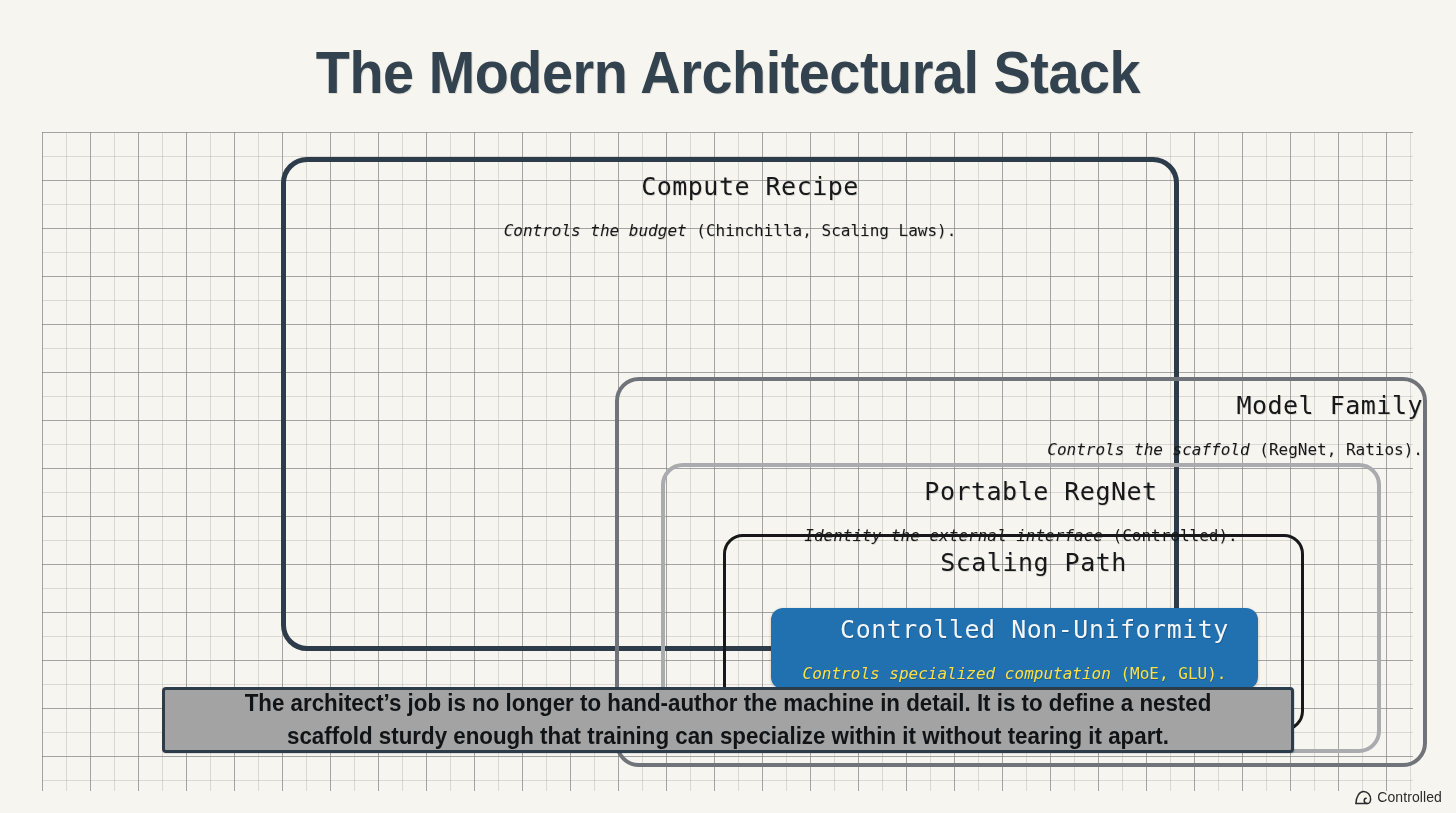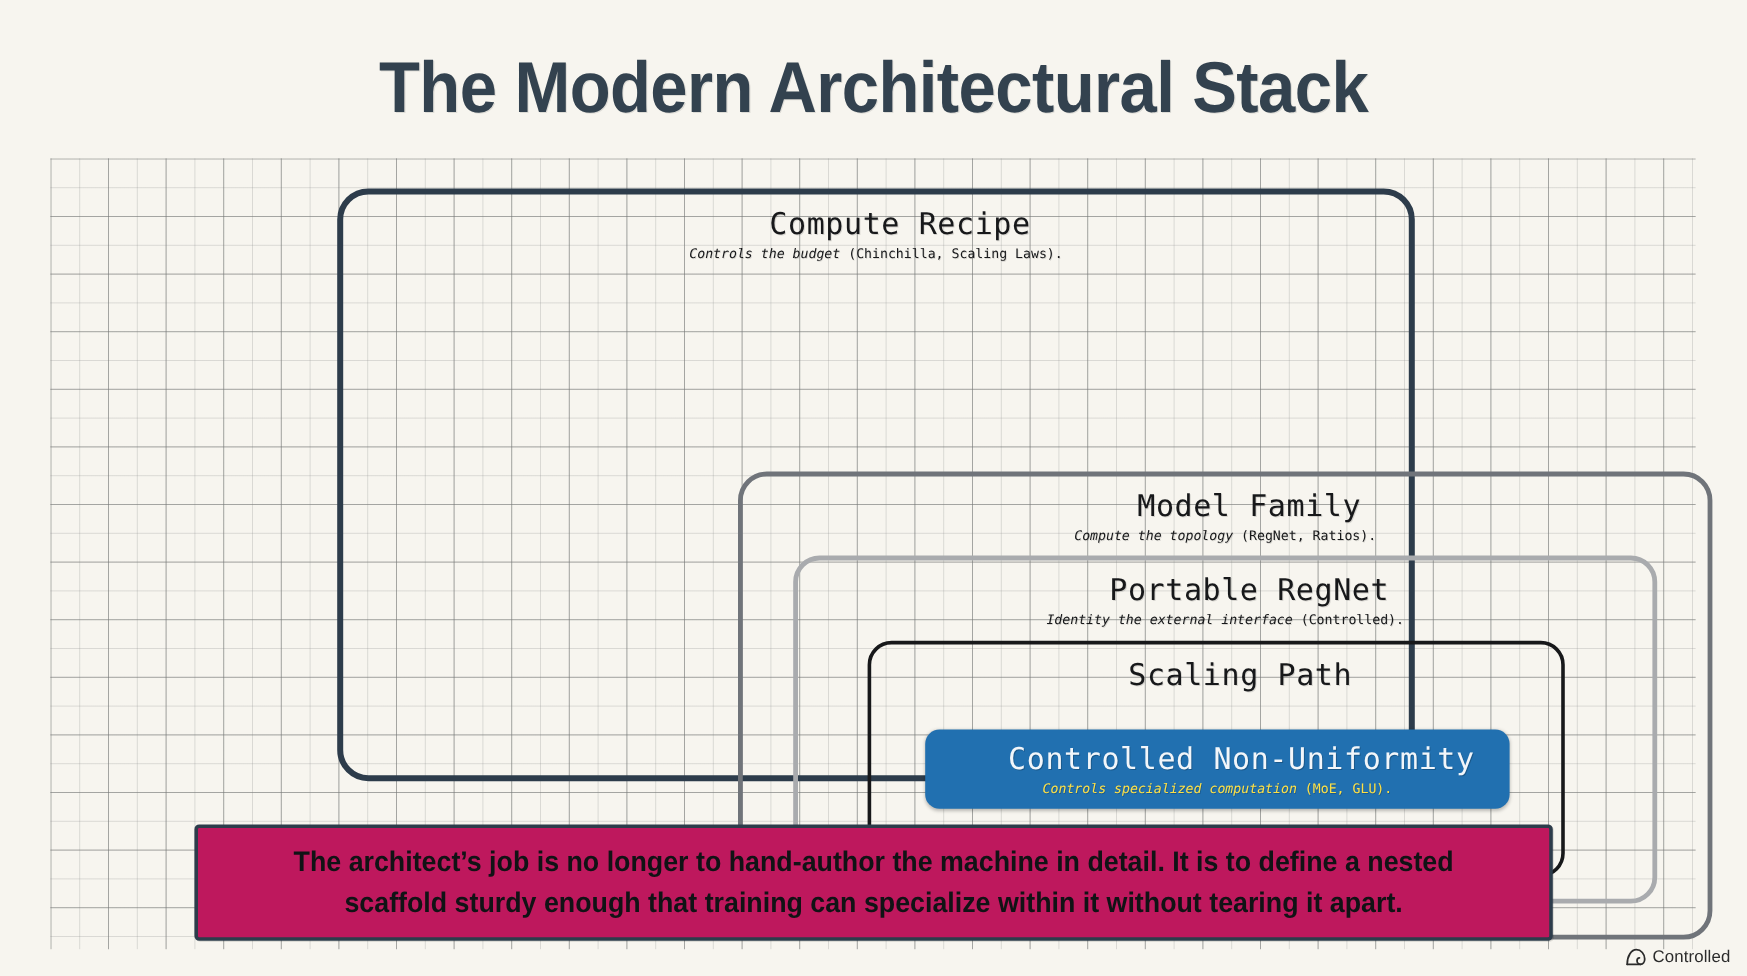--- a/index.html
+++ b/index.html
@@ -66,46 +66,47 @@
     font-size: 25px;
     font-weight: 400;
     color: #17181a;
     letter-spacing: 0.5px;
     white-space: nowrap;
     text-shadow: 0.8px 0.8px 0 rgba(0,0,0,0.13);
     margin-left: 40px;
   }
   .layer-sub {
     font-family: "DejaVu Sans Mono", "Liberation Mono", monospace;
-    font-size: 11px;
+    font-size: 16px;
     color: #17181a;
     white-space: nowrap;
-    margin-top: 4px;
+    margin-top: 20px;
     text-shadow: 0.6px 0.6px 0 rgba(0,0,0,0.12);
   }
   .layer-sub .em { font-style: italic; }
   .layer-sub .paren { font-style: normal; }
 
   
   #layer-compute-recipe {
     left: 281px; top: 157px;
     width: 898px; height: 494px;
     border-width: 5px;
     border-color: #2d3c4b;
     border-radius: 26px;
     padding-top: 10px;
   }
   
   #layer-model-family {
-    left: 329px; top: 231px;
+    left: 329px; top: 215px;
     width: 812px; height: 390px;
     border-width: 4.5px;
     border-color: #70747a;
     border-radius: 24px;
     padding-top: 10px;
+    align-items: flex-end;
   }
   
   #layer-portable-block {
     left: 375px; top: 301px;
     width: 720px; height: 290px;
     border-width: 4px;
     border-color: #a9abae;
     border-radius: 22px;
     padding-top: 10px;
   }
@@ -114,21 +115,21 @@
     left: 437px; top: 372px;
     width: 581px; height: 197px;
     border-width: 3px;
     border-color: #17181a;
     border-radius: 20px;
     padding-top: 11px;
   }
   
   #layer-controlled-non-uniformity {
     left: 485px; top: 446px;
-    width: 487px; height: 66px;
+    width: 487px; height: 81px;
     border-width: 0;
     border-radius: 12px;
     background: #2170b0;
     box-shadow: 0 1px 3px rgba(0,0,0,0.25);
     justify-content: center;
     padding-top: 0;
   }
   #layer-controlled-non-uniformity .layer-title {
     color: #f2f6fa;
     font-size: 25px;
@@ -137,24 +138,24 @@
   #layer-controlled-non-uniformity .layer-sub {
     color: #fde047;
     text-shadow: 0.6px 0.6px 0 rgba(0,0,0,0.20);
   }
 
   
   #caption-box {
     position: absolute;
     box-sizing: border-box;
     left: 162px; top: 687px;
-    width: 1132px; height: 97px;
+    width: 1132px; height: 66px;
     border: 3px solid #2d3c4b;
     border-radius: 4px;
-    background: #be185d;
+    background: #a3a3a3;
     display: flex;
     align-items: center;
     justify-content: center;
     box-shadow: 1px 1px 0 rgba(0,0,0,0.10);
   }
   #caption-text {
     font-family: "Liberation Sans Narrow", "Liberation Sans", sans-serif;
     font-size: 23.5px;
     font-weight: 700;
     line-height: 1.42;
@@ -187,21 +188,21 @@
 
 <div class="layer" id="layer-compute-recipe">
   <div class="layer-title">Compute Recipe</div>
   <div class="layer-sub">
     <span class="em">Controls the budget</span><span class="paren"> (Chinchilla, Scaling Laws).</span>
   </div>
 
   <div class="layer" id="layer-model-family">
     <div class="layer-title">Model Family</div>
     <div class="layer-sub">
-      <span class="em">Compute the topology</span><span class="paren"> (RegNet, Ratios).</span>
+      <span class="em">Controls the scaffold</span><span class="paren"> (RegNet, Ratios).</span>
     </div>
   </div>
 
   <div class="layer" id="layer-portable-block">
     <div class="layer-title">Portable RegNet</div>
     <div class="layer-sub">
       <span class="em">Identity the external interface</span><span class="paren"> (Controlled).</span>
     </div>
   </div>
 

